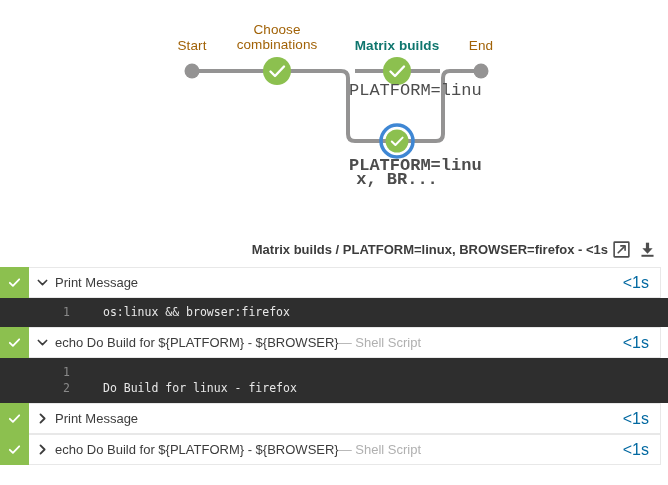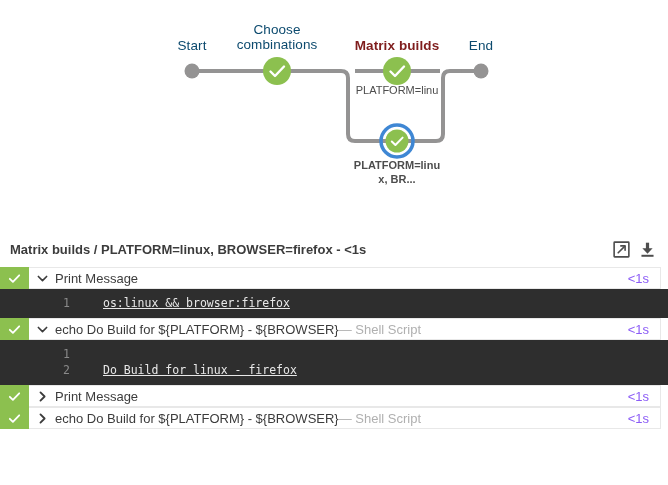--- a/index.html
+++ b/index.html
@@ -24,39 +24,40 @@
     background: #ffffff;
   }
   #pipeline-svg {
     position: absolute;
     left: 0;
     top: 0;
   }
   .stage-title {
     position: absolute;
     font-size: 13.5px;
-    color: #0c4a6e;
+    color: #a16207;
     text-align: center;
     white-space: nowrap;
     letter-spacing: 0.1px;
   }
   .stage-title.bold {
     font-weight: bold;
-    color: #7f1d1d;
+    color: #0f766e;
   }
   .stage-title.two-line {
     line-height: 15px;
   }
   .node-caption {
     position: absolute;
-    font-size: 11px;
+    font-size: 17px;
     color: #4d4d4d;
     text-align: center;
     width: 96px;
     line-height: 13.5px;
+    font-family: Liberation Mono, monospace;
   }
   .node-caption.bold {
     font-weight: bold;
   }
 
   
   #log-header {
     position: absolute;
     left: 0;
     top: 232px;
@@ -66,41 +67,42 @@
     align-items: center;
     padding: 0 8px 0 10px;
     box-sizing: border-box;
   }
   #log-header-title {
     font-size: 13px;
     font-weight: bold;
     color: #3c3c3c;
     flex: 1;
     white-space: nowrap;
+    text-align: right;
   }
   .header-icon-btn {
     width: 26px;
     height: 26px;
     display: flex;
     align-items: center;
     justify-content: center;
     cursor: pointer;
   }
 
   
   #steps-list {
     position: absolute;
     left: 0;
     top: 267px;
     width: 668px;
   }
   .step-row {
     display: flex;
     align-items: stretch;
-    height: 22px;
+    height: 31px;
     background: #ffffff;
     margin: 0 7px 0 14px;
     border-left: none;
     box-shadow: 0 0 0 1px #e8e8e8 inset;
     position: relative;
     cursor: pointer;
   }
   .step-status {
     width: 29px;
     flex: 0 0 29px;
@@ -128,22 +130,22 @@
     white-space: nowrap;
     overflow: hidden;
   }
   .step-type {
     color: #b0b0b0;
     font-size: 13px;
   }
   .step-duration {
     display: flex;
     align-items: center;
-    font-size: 13px;
-    color: #8b5cf6;
+    font-size: 16px;
+    color: #0369a1;
     padding-right: 12px;
   }
 
   
   .console-block {
     background: #2e2e2e;
     width: 668px;
     padding: 6px 0 7px 0;
     box-sizing: border-box;
   }
@@ -158,21 +160,20 @@
     width: 70px;
     flex: 0 0 70px;
     text-align: right;
     color: #8a8a8a;
     padding-right: 0;
     user-select: none;
   }
   .console-text {
     padding-left: 33px;
     white-space: pre;
-    text-decoration: underline;
   }
 </style>
 </head>
 <body>
 
 <div id="pipeline-graph">
 
   <svg id="pipeline-svg" width="668" height="215">
 
     <g stroke="#949393" stroke-width="4" fill="none" stroke-linecap="butt">

